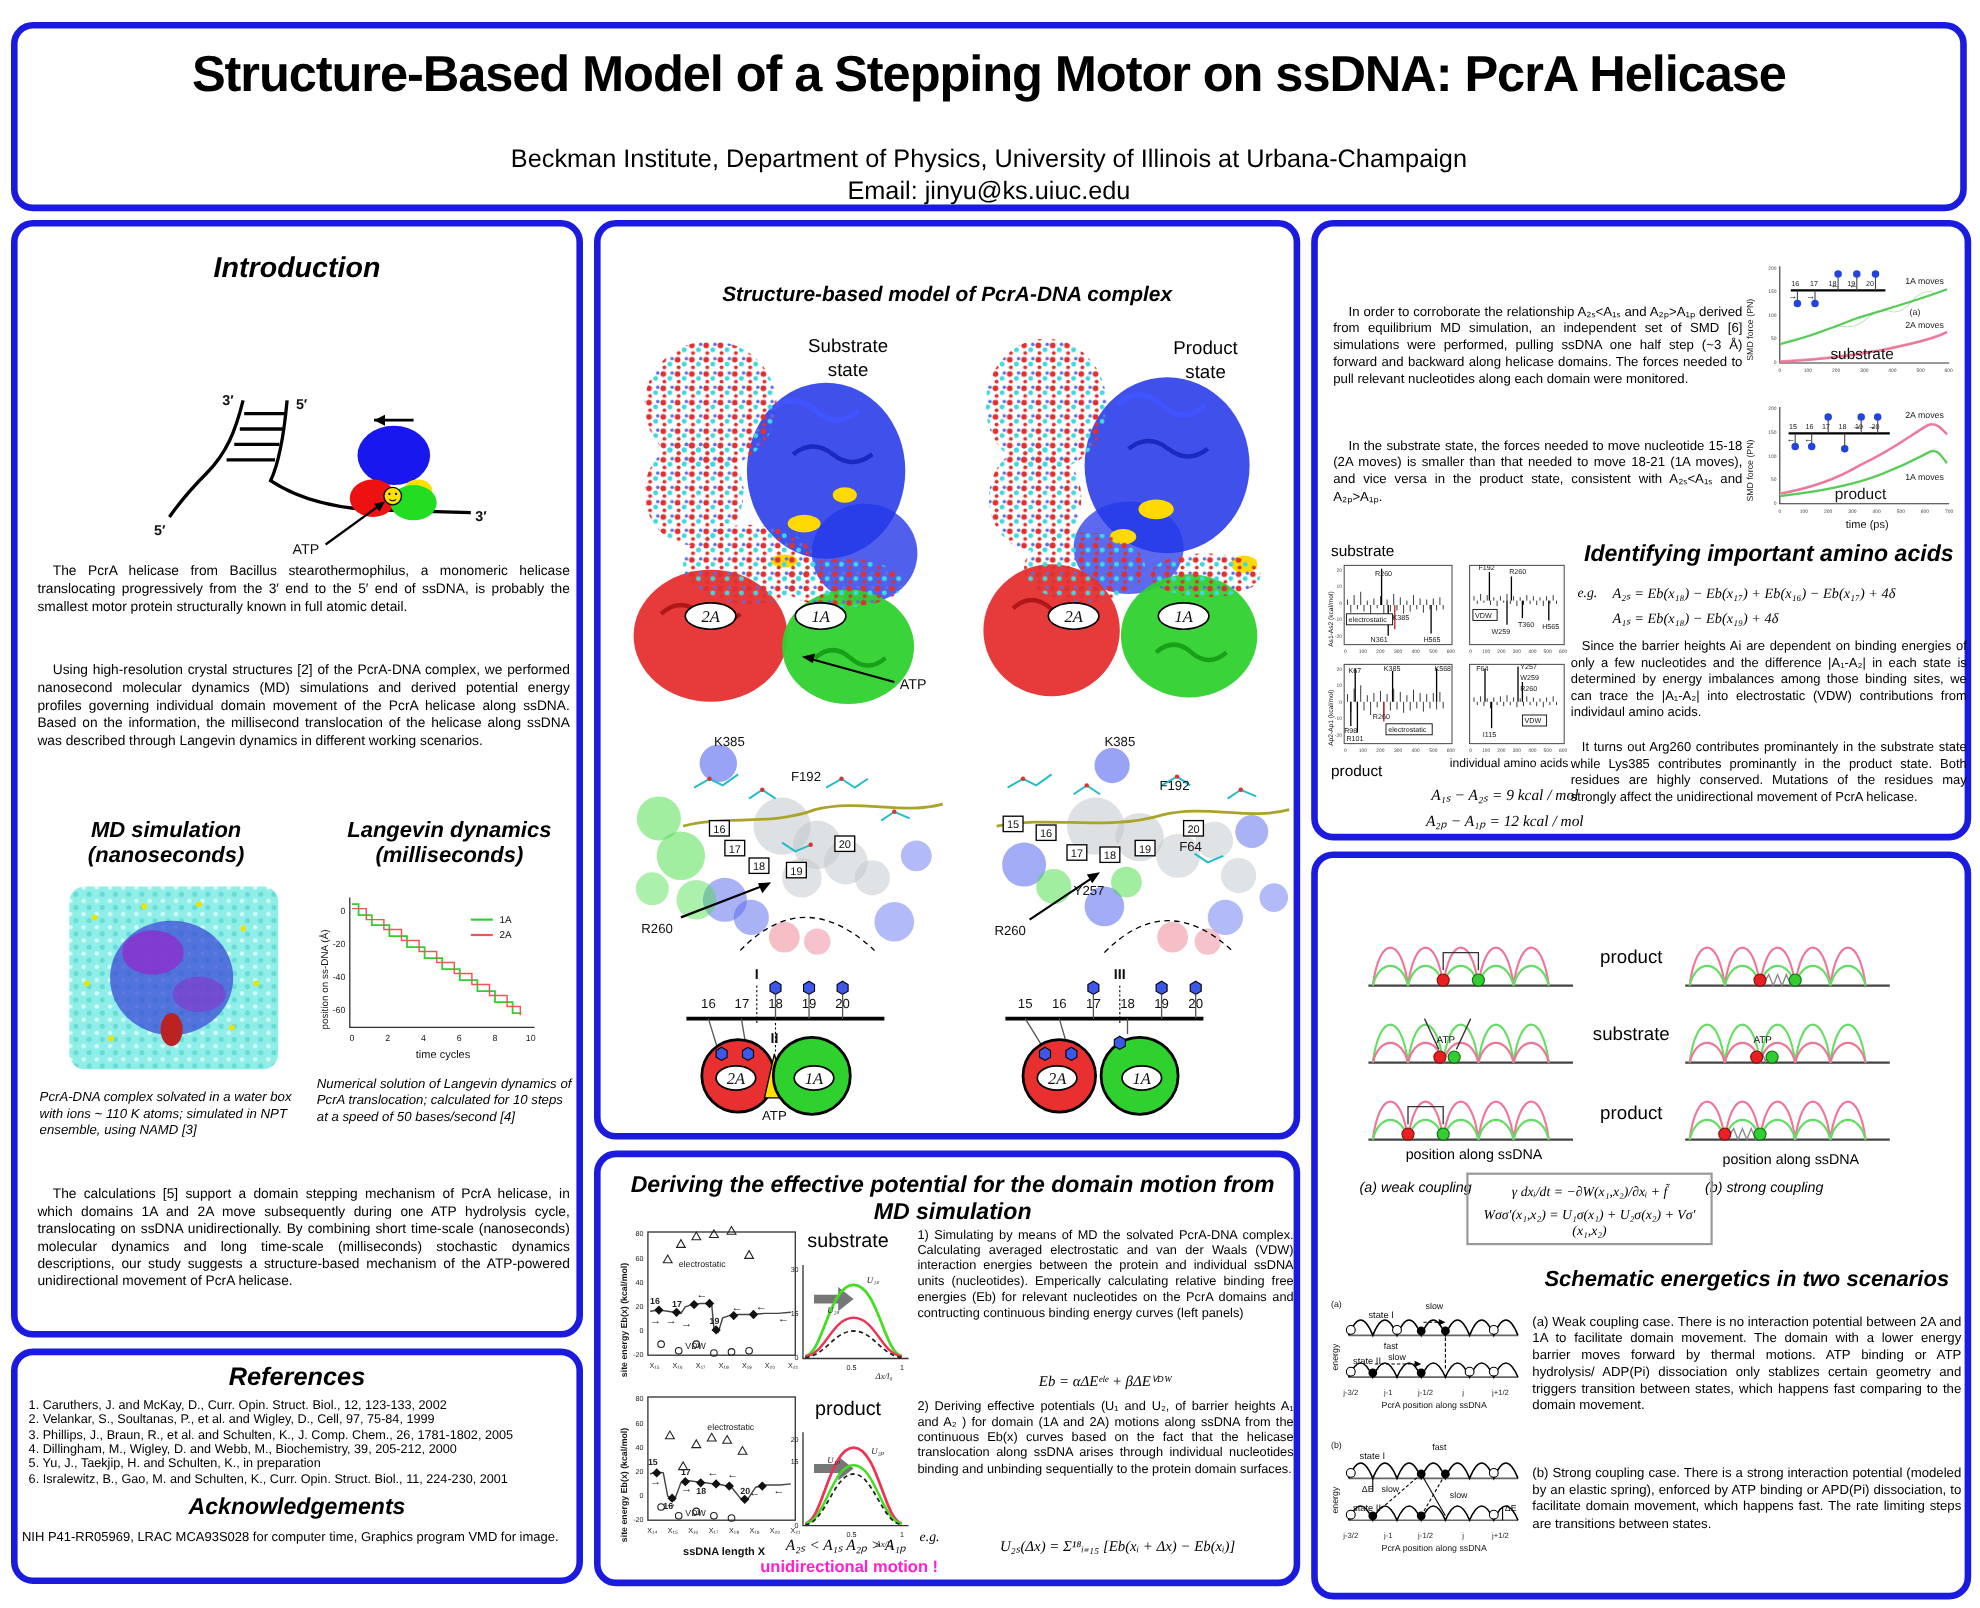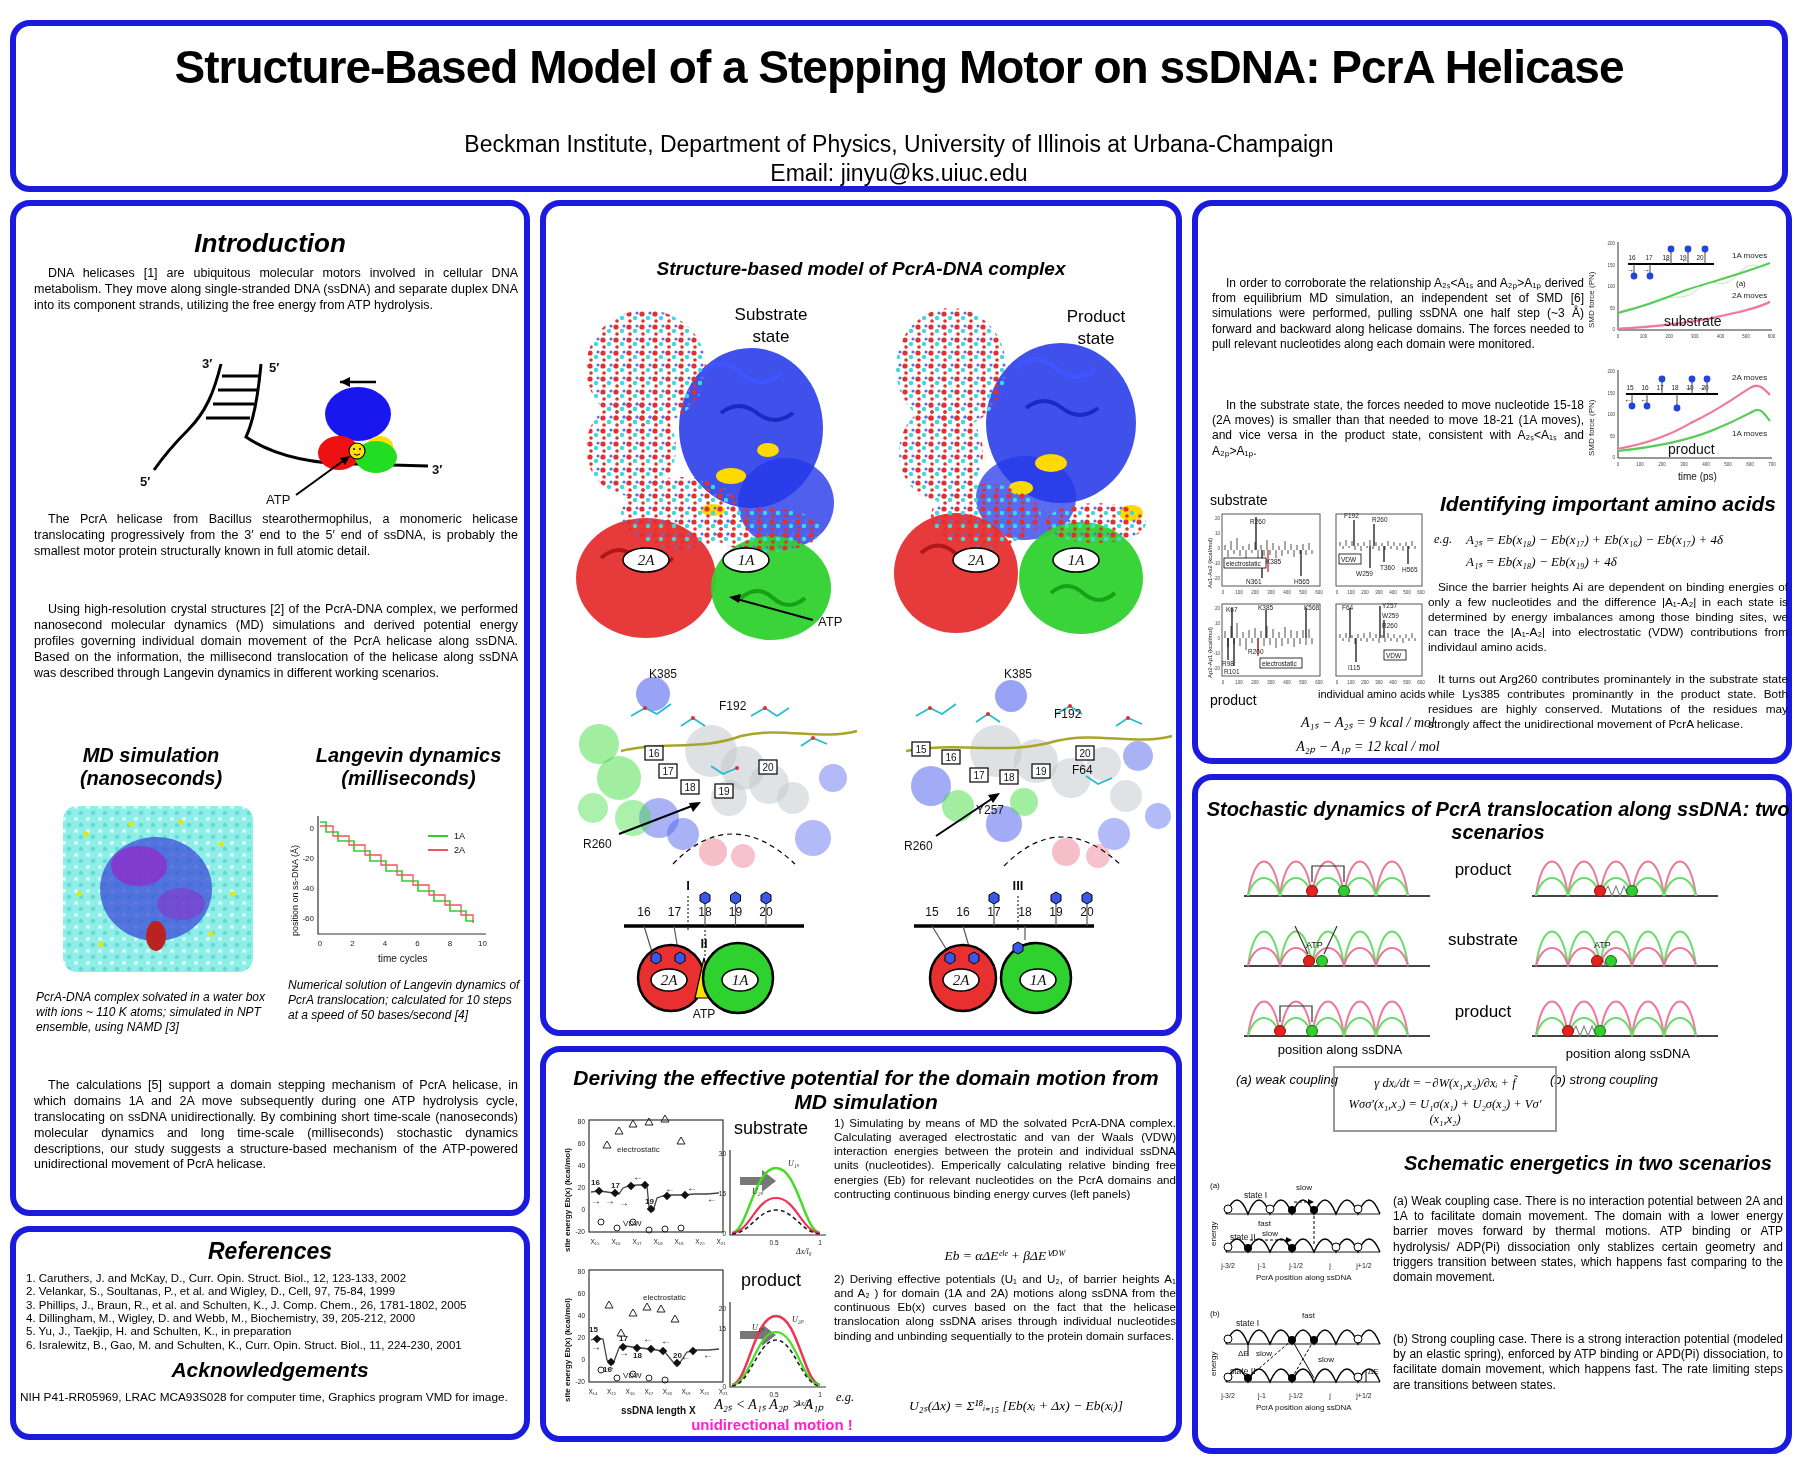--- a/index.html
+++ b/index.html
@@ -26,21 +26,20 @@
 <body>
 
 <div class="panel" style="left:10px;top:20px;width:1778px;height:172px">
   <div class="abs ctr b" style="left:0;top:14px;width:100%;font-size:46px;letter-spacing:-1px">Structure-Based Model of a Stepping Motor on ssDNA:  PcrA Helicase</div>
   <div class="abs ctr" style="left:0;top:105px;width:100%;font-size:23px">Beckman Institute, Department of Physics, University of Illinois at Urbana-Champaign</div>
   <div class="abs ctr" style="left:0;top:134px;width:100%;font-size:23px">Email: jinyu@ks.uiuc.edu</div>
 </div>
 
 <div class="panel" style="left:10px;top:200px;width:520px;height:1016px">
   <div class="abs sec" style="left:0;top:22px;width:100%;font-size:26px">Introduction</div>
-  <div class="bp" style="left:18px;top:60px;width:484px">DNA helicases [1] are ubiquitous molecular motors involved in cellular DNA metabolism. They move along single-stranded DNA (ssDNA) and separate duplex DNA into its component strands, utilizing the free energy from ATP hydrolysis.</div>
 
   <svg width="320" height="165" style="left:110px;top:146px" viewBox="0 0 320 165">
     <path d="M95,12 C88,40 80,60 62,78 C45,95 35,108 28,118" fill="none" stroke="#000" stroke-width="3"></path>
     <path d="M135,12 C132,45 128,68 120,85 C150,105 190,112 230,112 L302,114" fill="none" stroke="#000" stroke-width="3"></path>
     <line x1="96" y1="24" x2="133" y2="24" stroke="#000" stroke-width="3"></line>
     <line x1="92" y1="38" x2="131" y2="38" stroke="#000" stroke-width="3"></line>
     <line x1="87" y1="52" x2="128" y2="52" stroke="#000" stroke-width="3"></line>
     <line x1="80" y1="66" x2="124" y2="66" stroke="#000" stroke-width="3"></line>
     <line x1="250" y1="30" x2="214" y2="30" stroke="#000" stroke-width="2.5"></line>
     <polygon points="214,30 224,25 224,35" fill="#000"></polygon>
@@ -806,21 +805,20 @@
 
   <div class="abs sec" style="left:230px;top:286px;width:360px;font-size:21px">Identifying important amino acids</div>
   <div class="abs eq" style="left:236px;top:326px;width:30px;font-size:12.5px">e.g.</div>
   <div class="abs eq" style="left:268px;top:324px;width:330px;font-size:13px">A₂ₛ = Eb(x₁₈) − Eb(x₁₇) + Eb(x₁₆) − Eb(x₁₇) + 4δ</div>
   <div class="abs eq" style="left:268px;top:346px;width:330px;font-size:13px">A₁ₛ = Eb(x₁₈) − Eb(x₁₉) + 4δ</div>
   <div class="bp" style="left:230px;top:374px;width:360px;font-size:11.8px;text-indent:10px">Since the barrier heights Ai are dependent on binding energies of only a few nucleotides and the difference |A₁-A₂| in each state is determined by energy imbalances among those binding sites, we can trace the |A₁-A₂| into electrostatic (VDW) contributions from individaul amino acids.</div>
   <div class="bp" style="left:230px;top:466px;width:360px;font-size:11.8px;text-indent:10px">It turns out Arg260 contributes prominantely in the substrate state while Lys385 contributes prominantly in the product state.  Both residues are highly conserved. Mutations of the residues may strongly affect the unidirectional movement of PcrA helicase.</div>
 </div>
 
 <div class="panel" style="left:1192px;top:774px;width:600px;height:680px">
-  <div class="abs sec" style="left:8px;top:18px;width:584px;font-size:20px">Stochastic dynamics of PcrA translocation along ssDNA: two scenarios</div>
 
   <svg width="195" height="68" style="left:42px;top:58px" viewBox="0 0 195 68">
     <line x1="4" y1="58" x2="190" y2="58" stroke="#444" stroke-width="2"></line>
     <path d="M8,58 C14,12 34,12 40,58 C46,12 66,12 72,58 C78,12 98,12 104,58 C110,12 130,12 136,58 C142,12 162,12 168,58" fill="none" stroke="#ee7799" stroke-width="2"></path>
     <path d="M8,58 C14,34 34,34 40,58 C46,34 66,34 72,58 C78,34 98,34 104,58 C110,34 130,34 136,58 C142,34 162,34 168,58" fill="none" stroke="#66dd66" stroke-width="2"></path>
     <path d="M72,44 V28 H104 V44" fill="none" stroke="#333" stroke-width="1.2"></path>
     <circle cx="72" cy="53" r="5.5" fill="#e82020" stroke="#801010"></circle>
     <circle cx="104" cy="53" r="5.5" fill="#33cc33" stroke="#107010"></circle>
   </svg>
   <svg width="195" height="68" style="left:42px;top:128px" viewBox="0 0 195 68">

